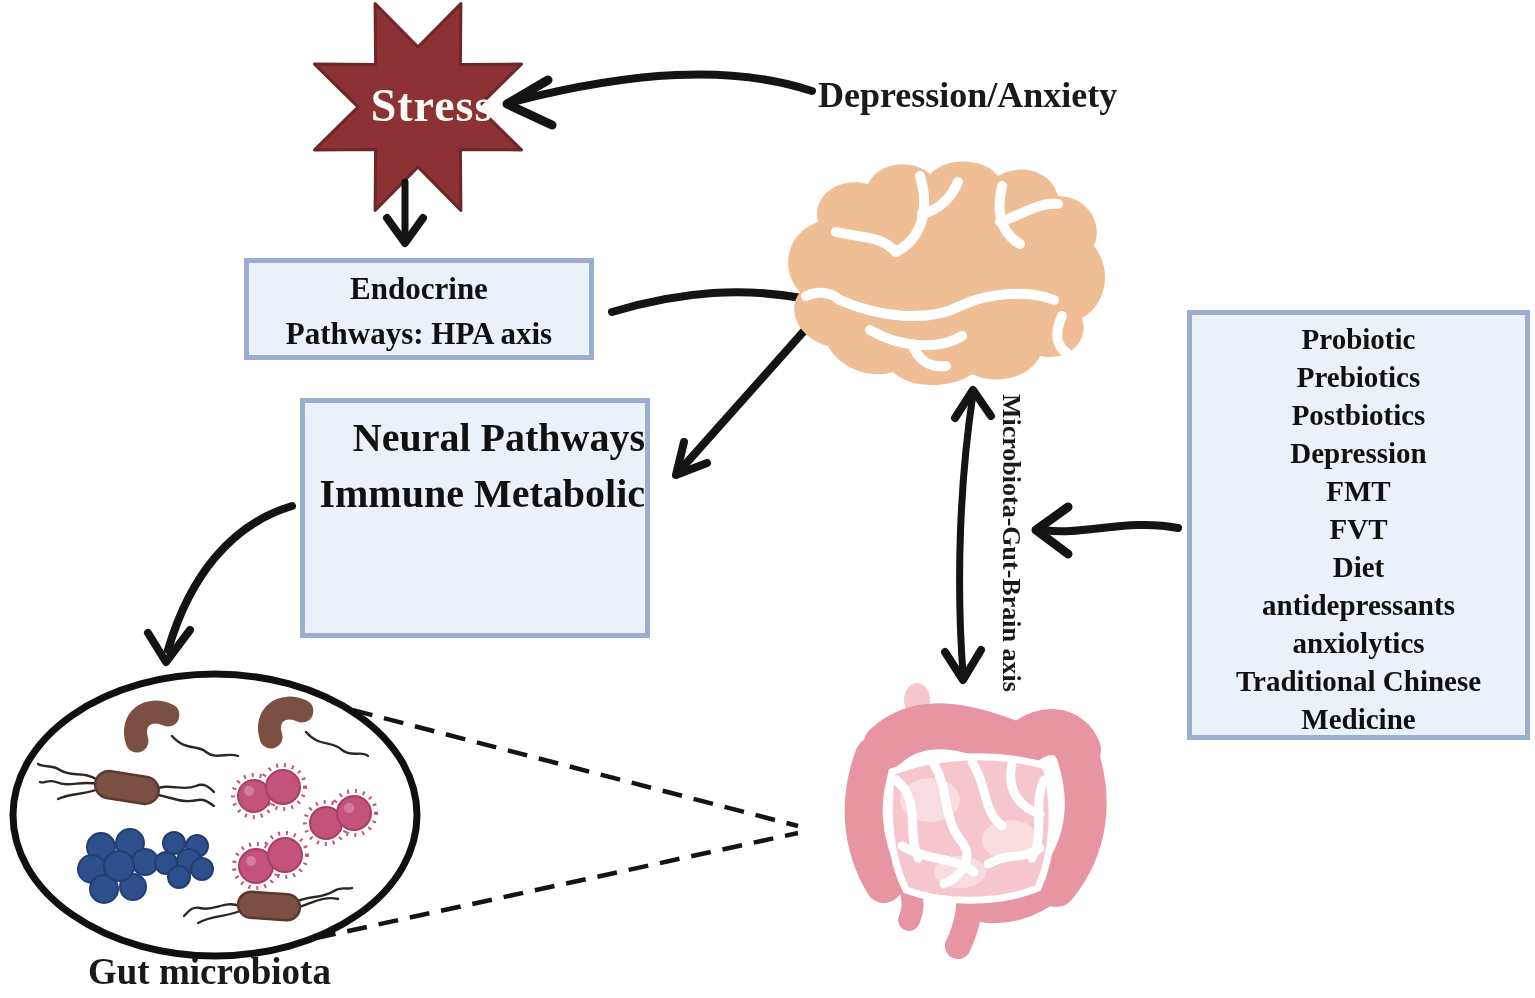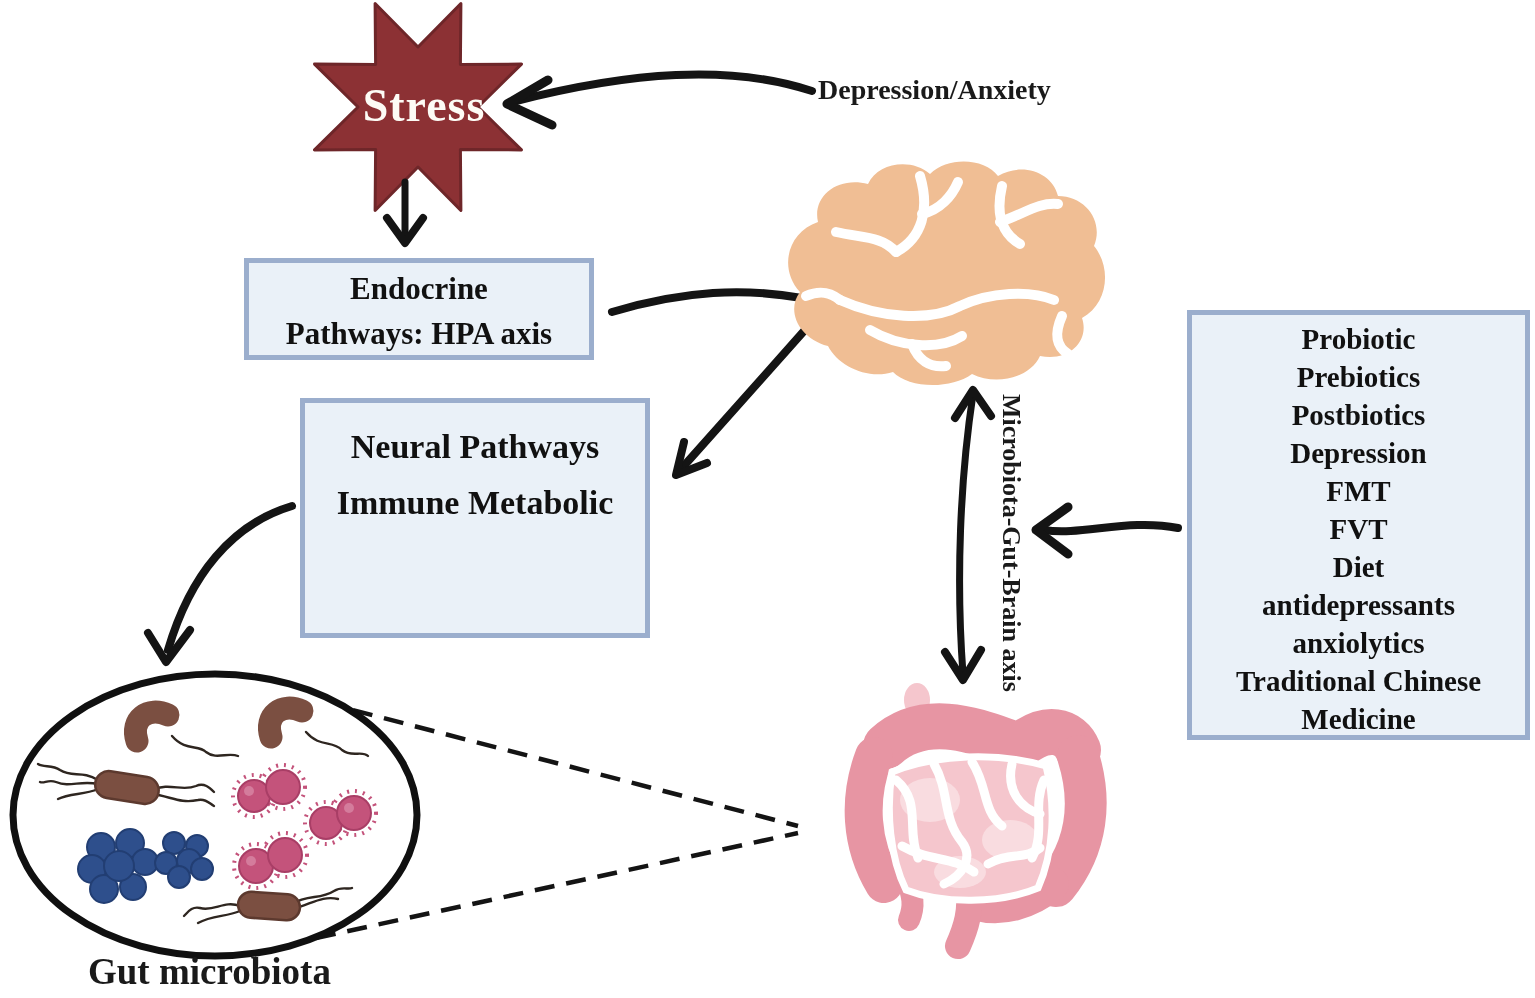--- a/index.html
+++ b/index.html
@@ -9,26 +9,26 @@
   }
   #artwork{position:absolute;left:0;top:0;width:1535px;height:998px;}
   .abs{position:absolute;}
   .lbl{font-weight:bold;color:#1a1a1a;}
   .box{
     position:absolute;background:#EAF1F8;border:5px solid #9BAECD;
     box-sizing:border-box;text-align:center;font-weight:bold;color:#111;
   }
   .box .ln{width:100%;}
   #stress-label{
-    left:324px;top:79px;width:200px;text-align:center;
+    left:332px;top:79px;width:200px;text-align:center;
     font-size:46px;color:#FDFBF5;letter-spacing:1px;
   }
-  #depression-label{left:818px;top:74px;font-size:28px;}
+  #depression-label{left:818px;top:74px;font-size:36px;}
   #endocrine-box{left:244px;top:258px;width:350px;height:102px;font-size:31px;line-height:45px;padding-top:3px;}
-  #pathways-box{left:300px;top:398px;width:350px;height:240px;font-size:34px;line-height:56px;padding-top:16px;}
+  #pathways-box{left:300px;top:398px;width:350px;height:240px;font-size:40px;line-height:56px;padding-top:7px;text-align:right;}
   #interventions-box{left:1187px;top:310px;width:343px;height:430px;font-size:29px;line-height:38px;padding:5px 2px;}
   #axis-label{
     left:984px;top:378px;height:330px;width:42px;font-size:26px;font-weight:bold;
     writing-mode:vertical-rl;text-align:center;white-space:nowrap;
   }
   #gut-microbiota-label{left:88px;top:950px;width:260px;text-align:left;font-size:37px;}
 </style>
 </head>
 <body>
 

